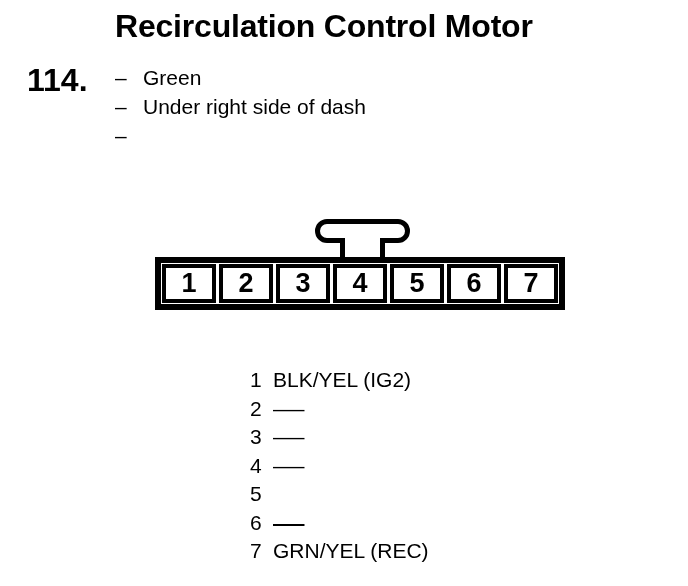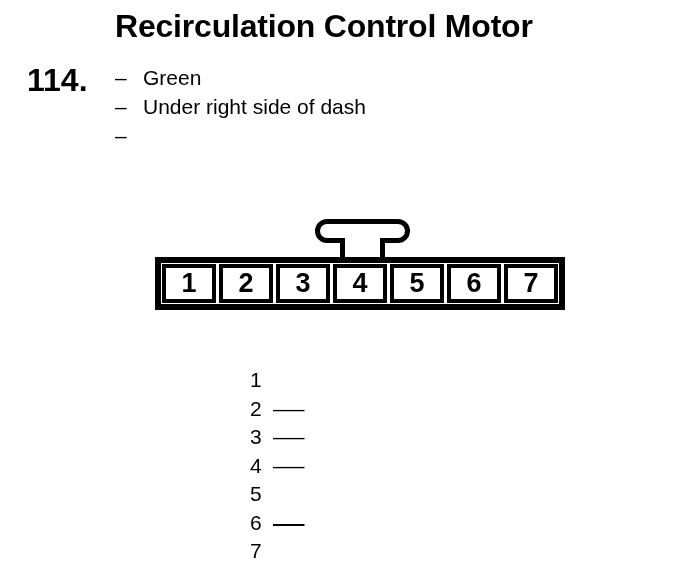--- a/index.html
+++ b/index.html
@@ -80,20 +80,21 @@
     <div class="cavity">4</div>
     <div class="cavity">5</div>
     <div class="cavity">6</div>
     <div class="cavity">7</div>
   </div>
 </div>
 
 <div class="abs pinout">
   <div class="pin-row">
     <span class="pin-num">1</span>
+    <span class="pin-label">BLK/YEL (IG2)</span>
   </div>
   <div class="pin-row">
     <span class="pin-num">2</span>
     <span class="pin-label dash">—</span>
   </div>
   <div class="pin-row">
     <span class="pin-num">3</span>
     <span class="pin-label dash">—</span>
   </div>
   <div class="pin-row">
@@ -102,14 +103,15 @@
   </div>
   <div class="pin-row">
     <span class="pin-num">5</span>
   </div>
   <div class="pin-row">
     <span class="pin-num">6</span>
     <span class="pin-label dash dash-bold">—</span>
   </div>
   <div class="pin-row">
     <span class="pin-num">7</span>
+    <span class="pin-label">GRN/YEL (REC)</span>
   </div>
 </div>
 
 </body></html>

